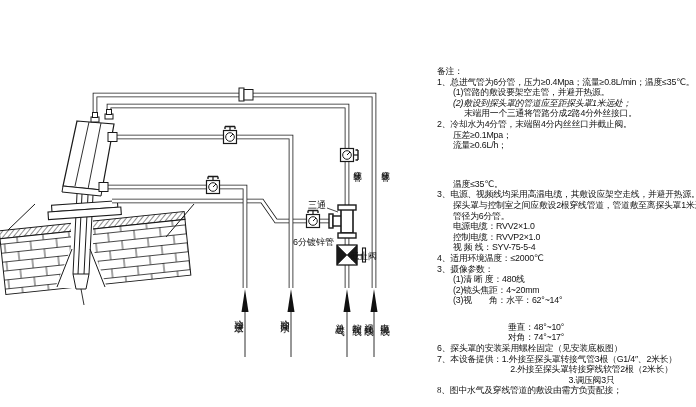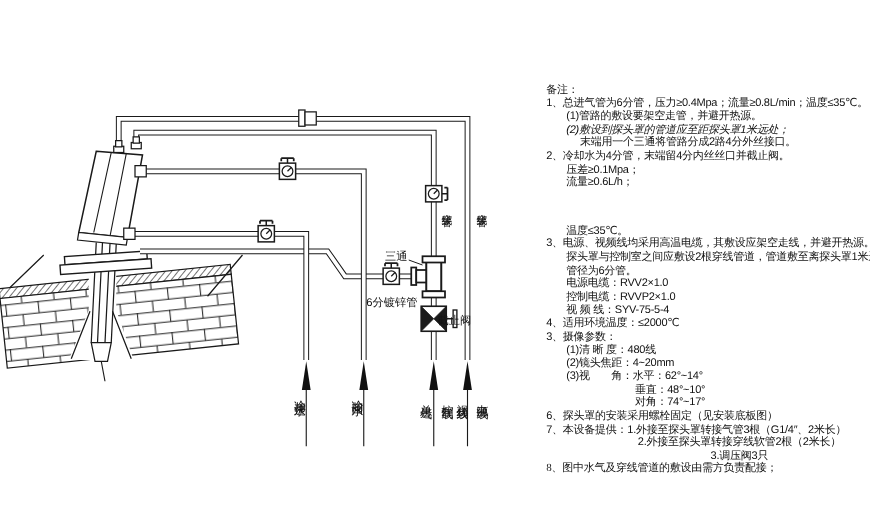--- a/index.html
+++ b/index.html
@@ -176,21 +176,21 @@
         <div class="note-line" style="padding-left: 16px;">探头罩与控制室之间应敷设2根穿线管道，管道敷至离探头罩1米远处，</div>
         <div class="note-line" style="padding-left: 16px;">管径为6分管。</div>
         <div class="note-line" style="padding-left: 16px;">电源电缆：RVV2×1.0</div>
         <div class="note-line" style="padding-left: 16px;">控制电缆：RVVP2×1.0</div>
         <div class="note-line" style="padding-left: 16px;">视 频 线：SYV-75-5-4</div>
         <div class="note-line" style="padding-left: 0px;">4、适用环境温度：≤2000℃</div>
         <div class="note-line" style="padding-left: 0px;">3、摄像参数：</div>
         <div class="note-line" style="padding-left: 16px;">(1)清 晰 度：480线</div>
         <div class="note-line" style="padding-left: 16px;">(2)镜头焦距：4~20mm</div>
         <div class="note-line" style="padding-left: 16px;">(3)视　　角：水平：62°~14°</div>
-        <div class="note-line" style="padding-left: 71px;">垂直：48°~10°</div>
+        <div class="note-line" style="padding-left: 71px; margin-top: 16px;">垂直：48°~10°</div>
         <div class="note-line" style="padding-left: 71px;">对角：74°~17°</div>
         <div class="note-line" style="padding-left: 0px;">6、探头罩的安装采用螺栓固定（见安装底板图）</div>
         <div class="note-line" style="padding-left: 0px;">7、本设备提供：1.外接至探头罩转接气管3根（G1/4″、2米长）</div>
         <div class="note-line" style="padding-left: 51px; text-align: center;">2.外接至探头罩转接穿线软管2根（2米长）</div>
         <div class="note-line" style="padding-left: 51px; text-align: center;">3.调压阀3只</div>
         <div class="note-line" style="padding-left: 0px; font-family: Liberation Serif, serif;">8、图中水气及穿线管道的敷设由需方负责配接；</div>
         <div class="note-line" style="padding-left: 16px; margin-top: 40px;">末端软管及调压阀由供方负责配接。</div>
       </div>
   </div>
 

